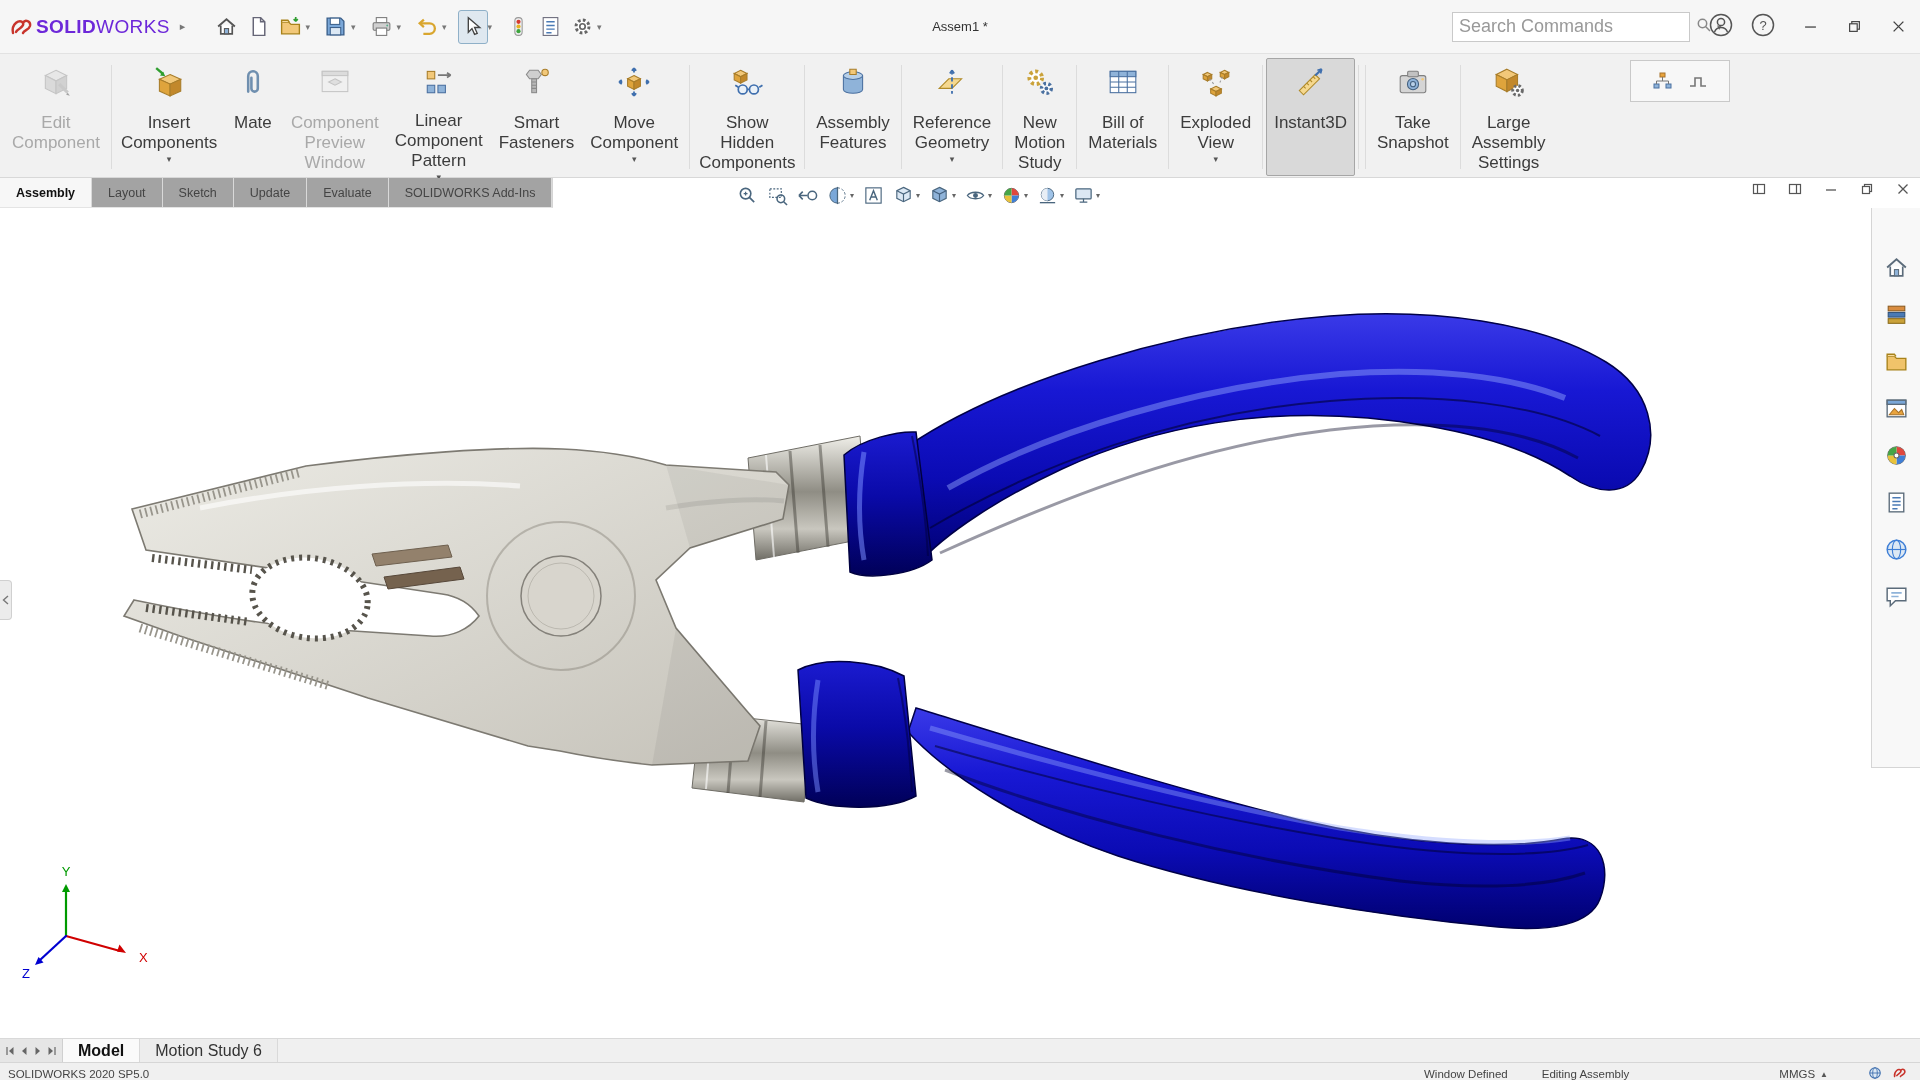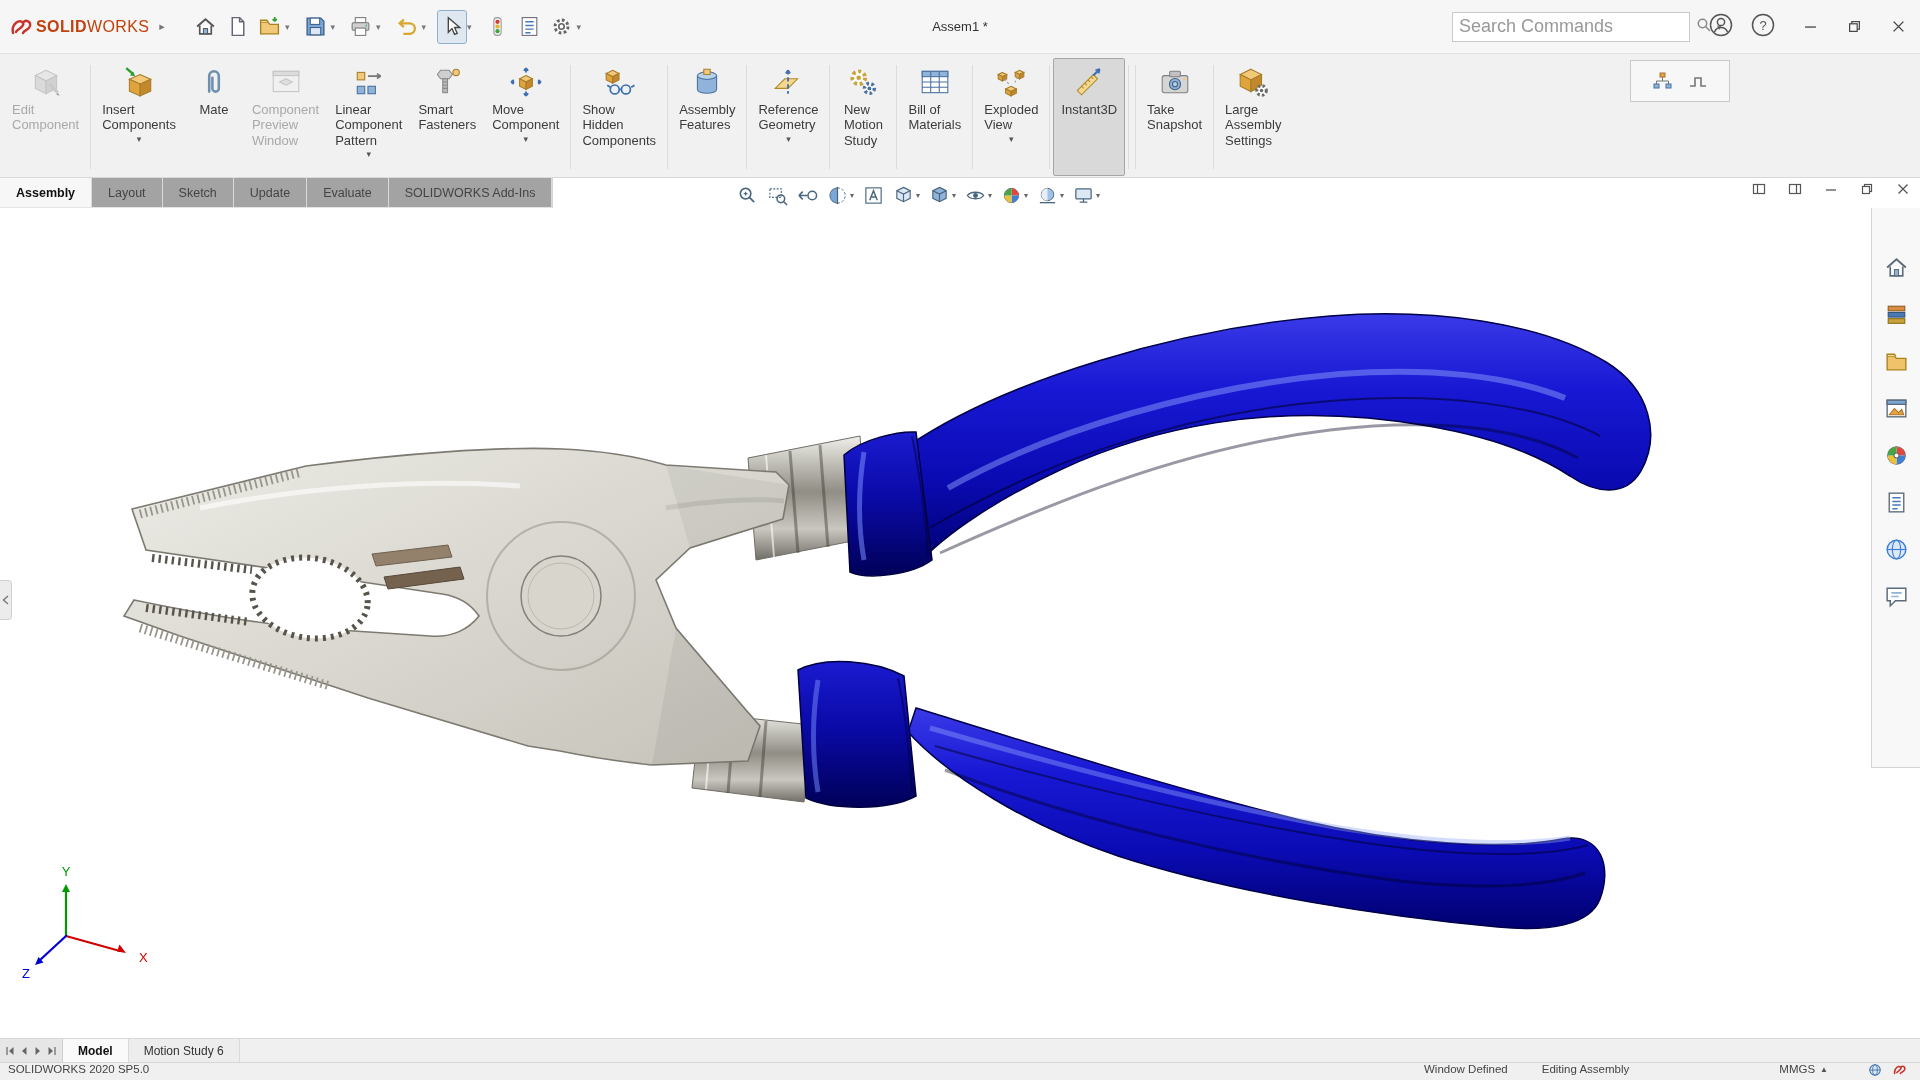--- a/index.html
+++ b/index.html
@@ -3,21 +3,21 @@
 <meta charset="utf-8">
 <style>
   *{box-sizing:border-box;margin:0;padding:0}
   html,body{width:1920px;height:1080px;overflow:hidden}
   body{font-family:"Liberation Sans",sans-serif;font-size:12px;color:#333;background:#fff}
   .app{position:relative;width:1920px;height:1080px;display:flex;flex-direction:column}
 
   
   .titlebar{height:54px;background:#f6f6f6;border-bottom:1px solid #e2e2e2;display:flex;align-items:center;padding:0 0 0 10px;position:relative;flex:0 0 auto}
   .brand{display:flex;align-items:center;gap:4px}
-  .brand-text{font-size:16px;color:#c2410c;letter-spacing:.4px}
+  .brand-text{font-size:19px;color:#6d28d9;letter-spacing:.4px}
   .brand-bold{font-weight:bold}
   .flyout{color:#777;font-size:11px;margin-left:6px;cursor:default}
   .qat{display:flex;align-items:center;margin-left:26px;gap:2px}
   .qat-group{display:flex;align-items:center;margin-right:6px}
   .qat-btn{width:30px;height:34px;display:flex;align-items:center;justify-content:center;border-radius:3px;border:1px solid transparent}
   .qat-btn.pressed{background:#dfe8f0;border:1px solid #8fb0c8}
   .chev-sm{font-size:9px;color:#777;margin:0 3px 0 0}
   .qicon svg{width:23px;height:23px;display:block}
   .doc-title{position:absolute;left:50%;transform:translateX(-50%);font-size:13px;color:#333}
   .tb-right{margin-left:auto;display:flex;align-items:center;height:100%}
@@ -26,21 +26,21 @@
   .search-box input::placeholder{color:#999}
   .round-btn{width:34px;height:34px;display:flex;align-items:center;justify-content:center;margin-right:8px}
   .win-btn{width:44px;height:54px;display:flex;align-items:center;justify-content:center}
   .win-btn svg{width:13px;height:13px}
 
   
   .ribbon{height:124px;background:#f1f1f1;border-bottom:1px solid #d8d8d8;display:flex;align-items:stretch;padding:3px 4px 0;position:relative;flex:0 0 auto}
   .rbtn{display:flex;flex-direction:column;align-items:center;padding:6px 7px 2px;margin:1px 0;border:1px solid transparent;border-radius:2px;min-width:60px;max-width:108px}
   .ricon{height:34px;display:flex;align-items:center}
   .ricon svg{width:32px;height:32px;display:block}
-  .rlabel{white-space:pre-line;font-size:13px;line-height:1.18;color:#3c3c3c;margin-top:3px;max-width:96px}
+  .rlabel{white-space:pre-line;text-align:center;font-size:17px;line-height:1.18;color:#3c3c3c;margin-top:14px;max-width:96px}
   .rchev{font-size:9px;color:#555;margin-top:1px}
   .rbtn.disabled .rlabel{color:#a9a9a9}
   .rbtn.disabled .ricon{opacity:.5;filter:grayscale(1)}
   .rbtn.active{background:#d9d9d9;border-color:#a6a6a6}
   .rsep{width:1px;background:#dcdcdc;margin:8px 3px;flex:0 0 auto;align-self:stretch}
   .ribbon-extra{position:absolute;right:190px;top:6px;width:100px;height:42px;border:1px solid #c9c9c9;background:#f7f7f7;display:flex;align-items:center;justify-content:center;gap:16px}
   .ribbon-extra svg{width:20px;height:20px;display:block}
 
   
   .tabrow{height:30px;background:#fff;display:flex;align-items:stretch;position:relative;flex:0 0 auto}
@@ -60,25 +60,25 @@
   .taskpane{position:absolute;right:0;top:0;width:49px;height:560px;background:#f8f8f8;border-left:1px solid #d5d5d5;border-bottom:1px solid #d5d5d5;display:flex;flex-direction:column;align-items:center;padding-top:40px;gap:9px;z-index:5}
   .tp-btn{width:38px;height:38px;display:flex;align-items:center;justify-content:center;border-radius:3px}
   .tp-btn svg{width:27px;height:27px;display:block}
   .collapse-tab{position:absolute;left:0;top:372px;width:12px;height:40px;background:#ececec;border:1px solid #d0d0d0;border-left:none;border-radius:0 4px 4px 0;display:flex;align-items:center;justify-content:center;z-index:5}
   .triad{position:absolute;left:8px;top:648px;width:150px;height:130px}
 
   
   .modeltabs{height:24px;background:#f0f0f0;border-top:1px solid #d9d9d9;display:flex;align-items:stretch;flex:0 0 auto}
   .mt-nav{display:flex;align-items:center;padding:0 5px;gap:4px;background:#e6e6e6;border-right:1px solid #d0d0d0}
   .mt-nav svg{width:10px;height:10px;display:block}
-  .mtab{padding:0 15px;display:flex;align-items:center;font-size:12px;color:#333;border-right:1px solid #d9d9d9;background:#ededed}
+  .mtab{padding:0 15px;display:flex;align-items:center;font-size:16px;color:#333;border-right:1px solid #d9d9d9;background:#ededed}
   .mtab.active{background:#fafafa;font-weight:bold;color:#111}
 
   
-  .statusbar{height:18px;background:#f0f0f0;border-top:1px solid #d6d6d6;display:flex;align-items:flex-start;font-size:11.5px;color:#444;padding:0 8px;flex:0 0 auto}
+  .statusbar{height:18px;background:#f0f0f0;border-top:1px solid #d6d6d6;display:flex;align-items:flex-end;font-size:11.5px;color:#444;padding:0 8px;flex:0 0 auto}
   .sb-left{margin-right:auto}
   .sb-ud{margin-right:34px}
   .sb-mode{margin-right:150px}
   .sb-units{margin-right:40px;display:flex;align-items:center;gap:5px}
   .sb-units .arrow{font-size:8px;color:#555}
   .sb-icons{display:flex;align-items:center;gap:10px;margin-right:6px}
   .sb-icons svg{width:14px;height:14px;display:block}
 </style>
 </head>
 <body>

